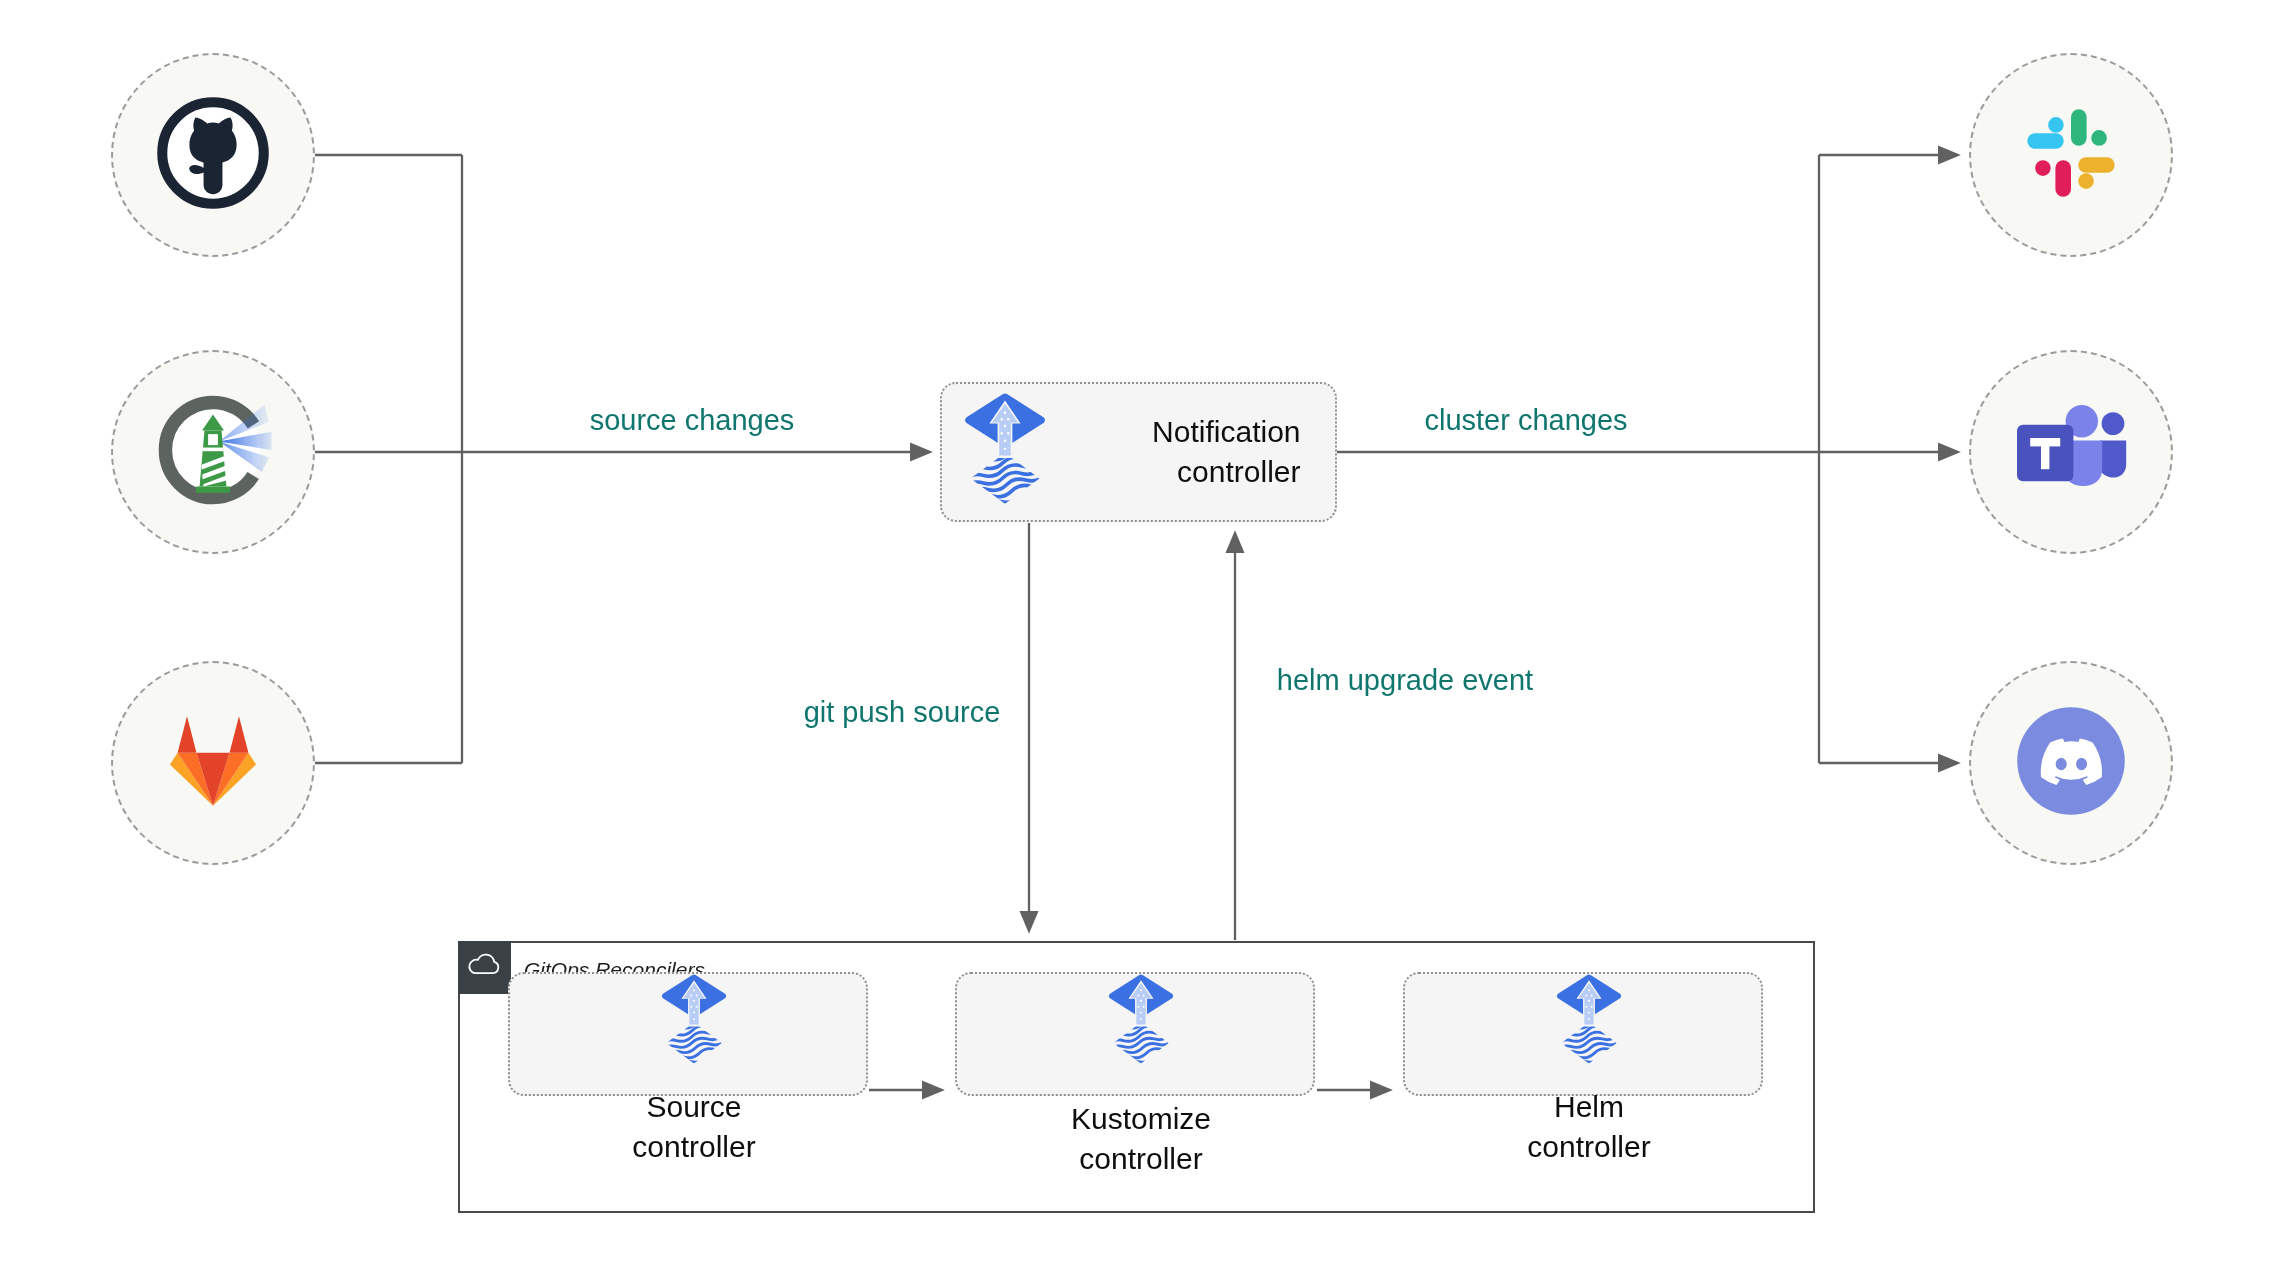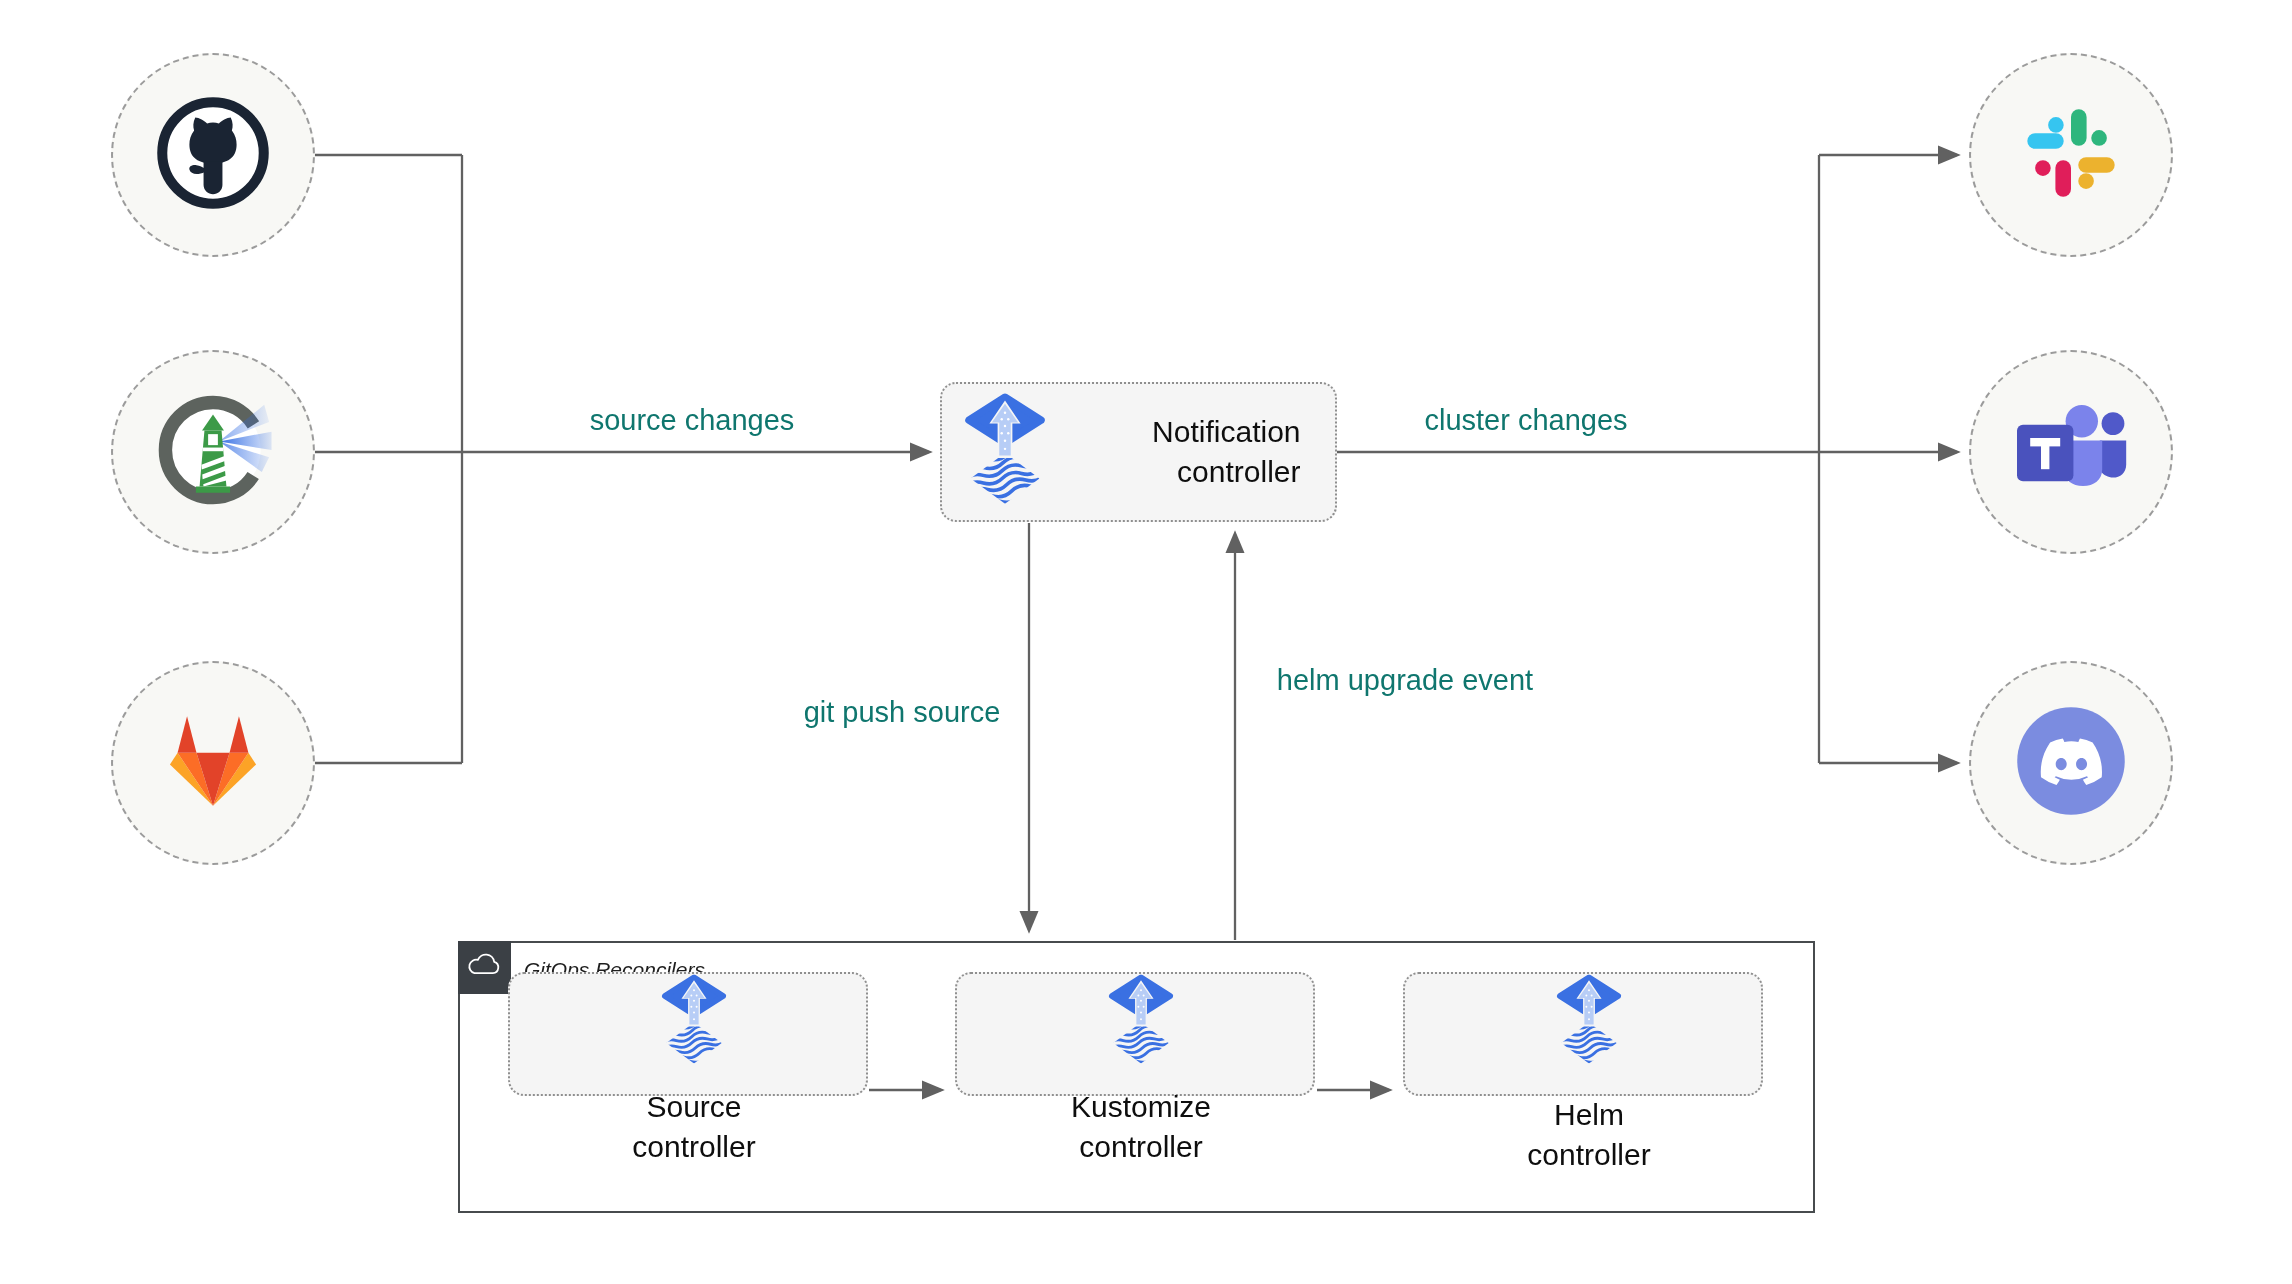--- a/index.html
+++ b/index.html
@@ -212,25 +212,25 @@
     </span>
     <div class="label" style="max-width:190px;margin:0 auto;">Source controller</div>
   </div>
 
   <div class="flux-box ctrl" style="left:955px">
     <span>
       <svg width="66" height="93" viewBox="0 0 100 140">
           <use href="#flux-icon-sym"></use>
         </svg>
     </span>
-    <div class="label" style="max-width:190px;margin:0 auto;">Kustomize controller</div>
+    <div class="label" style="max-width:190px;margin:12px auto;">Kustomize controller</div>
   </div>
 
   <div class="flux-box ctrl" style="left:1403px">
     <span>
       <svg width="66" height="93" viewBox="0 0 100 140">
           <use href="#flux-icon-sym"></use>
         </svg>
     </span>
-    <div class="label" style="max-width:190px;margin:8px auto;">Helm controller</div>
+    <div class="label" style="max-width:190px;margin:0 auto;">Helm controller</div>
   </div>
 
 </div>
 
 </body></html>

